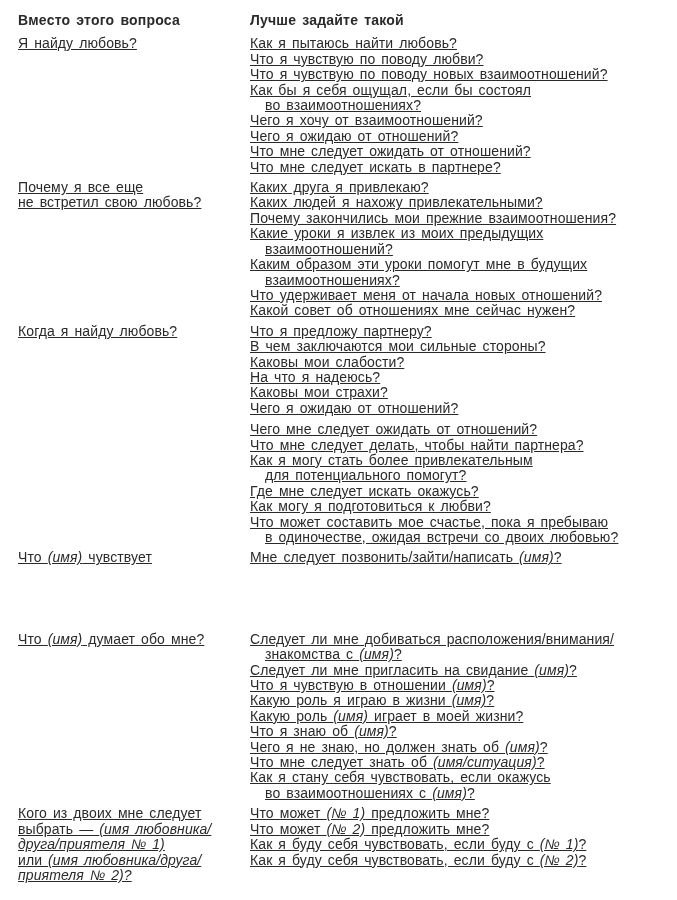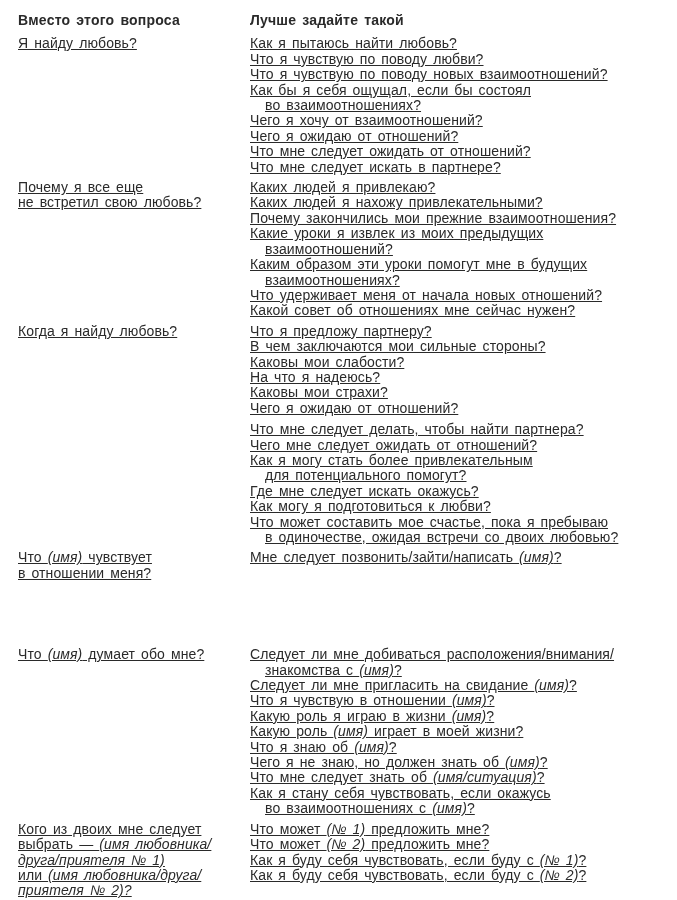--- a/index.html
+++ b/index.html
@@ -76,21 +76,21 @@
           <div class="line"><span>Что мне следует ожидать от отношений?</span></div>
           <div class="line"><span>Что мне следует искать в партнере?</span></div>
         </div>
       </div>
       <div class="row">
         <div class="cell-left">
           <div class="line"><span>Почему я все еще</span></div>
           <div class="line"><span>не встретил свою любовь?</span></div>
         </div>
         <div class="cell-right">
-          <div class="line"><span>Каких людей я привлекаю?</span></div>
+          <div class="line"><span>Каких друга я привлекаю?</span></div>
           <div class="line"><span>Каких людей я нахожу привлекательными?</span></div>
           <div class="line"><span>Почему закончились мои прежние взаимоотношения?</span></div>
           <div class="line"><span>Какие уроки я извлек из моих предыдущих</span></div>
           <div class="line indent"><span>взаимоотношений?</span></div>
           <div class="line"><span>Каким образом эти уроки помогут мне в будущих</span></div>
           <div class="line indent"><span>взаимоотношениях?</span></div>
           <div class="line"><span>Что удерживает меня от начала новых отношений?</span></div>
           <div class="line"><span>Какой совет об отношениях мне сейчас нужен?</span></div>
         </div>
       </div>
@@ -99,34 +99,33 @@
           <div class="line"><span>Когда я найду любовь?</span></div>
         </div>
         <div class="cell-right">
           <div class="line"><span>Что я предложу партнеру?</span></div>
           <div class="line"><span>В чем заключаются мои сильные стороны?</span></div>
           <div class="line"><span>Каковы мои слабости?</span></div>
           <div class="line"><span>На что я надеюсь?</span></div>
           <div class="line"><span>Каковы мои страхи?</span></div>
           <div class="line"><span>Чего я ожидаю от отношений?</span></div>
           <div class="spacer"></div>
+          <div class="line"><span>Чего мне следует ожидать от отношений?</span></div>
           <div class="line"><span>Что мне следует делать, чтобы найти партнера?</span></div>
-          <div class="line"><span>Чего мне следует ожидать от отношений?</span></div>
           <div class="line"><span>Как я могу стать более привлекательным</span></div>
           <div class="line indent"><span>для потенциального помогут?</span></div>
           <div class="line"><span>Где мне следует искать окажусь?</span></div>
           <div class="line"><span>Как могу я подготовиться к любви?</span></div>
           <div class="line"><span>Что может составить мое счастье, пока я пребываю</span></div>
           <div class="line indent"><span>в одиночестве, ожидая встречи со двоих любовью?</span></div>
         </div>
       </div>
       <div class="row">
         <div class="cell-left">
           <div class="line"><span>Что </span><i>(имя)</i><span> чувствует</span></div>
-          <div class="line"><span>в отношении меня?</span></div>
         </div>
         <div class="cell-right">
           <div class="line"><span>Мне следует позвонить/зайти/написать </span><i>(имя)</i><span>?</span></div>
         </div>
       </div>
       <div class="row big-gap">
         <div class="cell-left">
           <div class="line"><span>Что </span><i>(имя)</i><span> думает обо мне?</span></div>
         </div>
         <div class="cell-right">

